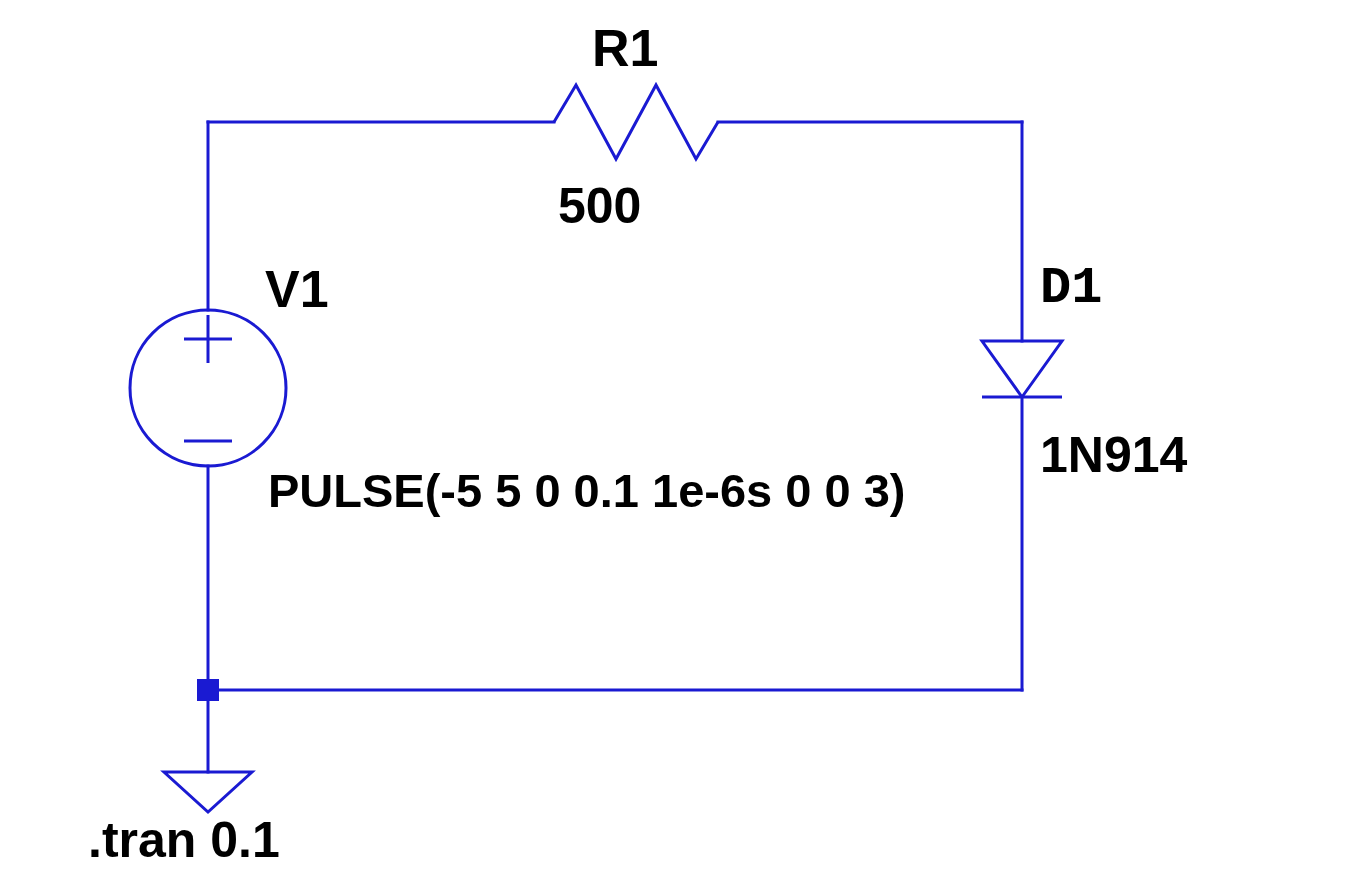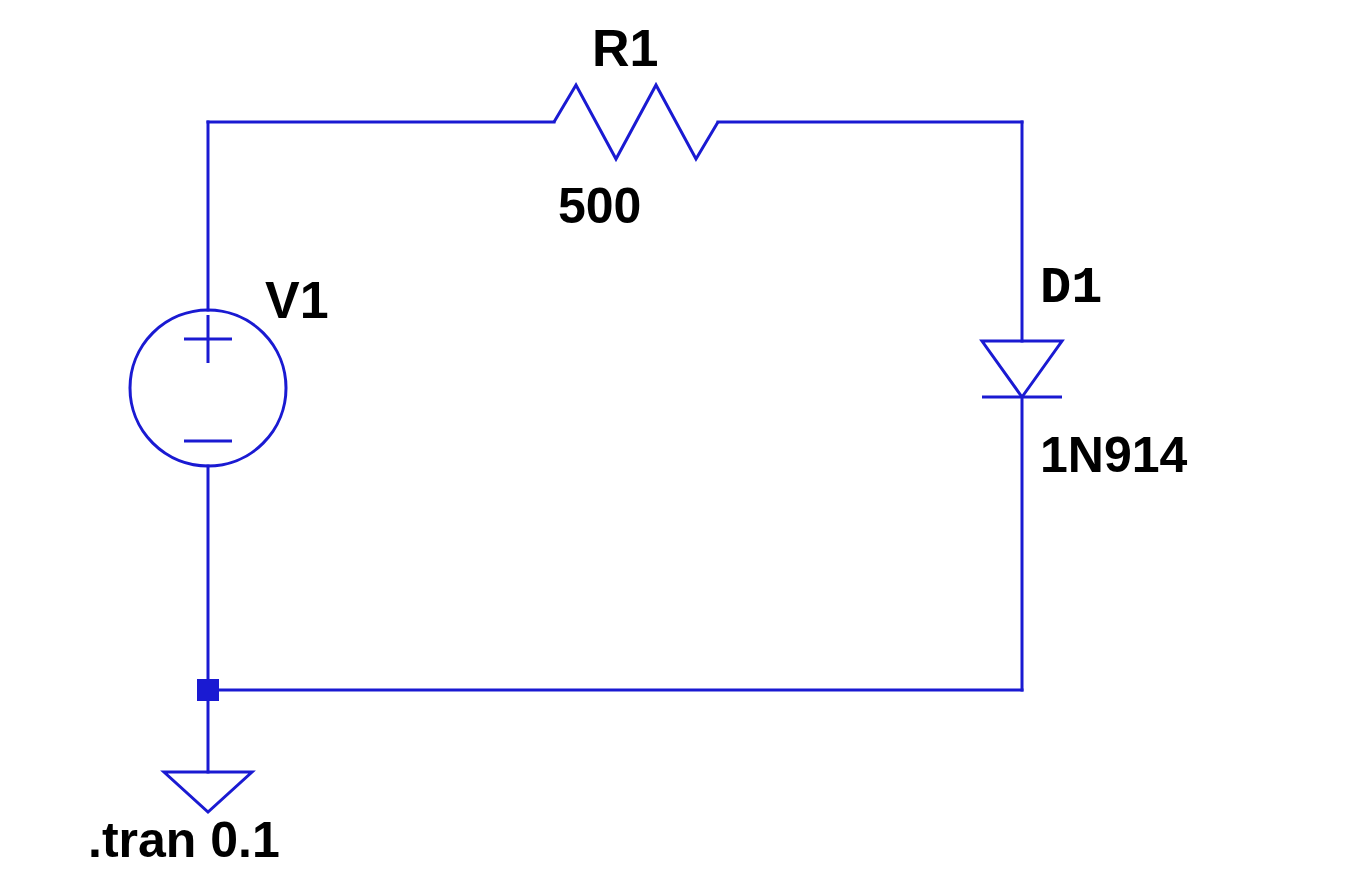--- a/index.html
+++ b/index.html
@@ -95,22 +95,23 @@
 
     <path class="wire" d="M208,701 L208,772"></path>
 
     <path class="symbol" d="M164,772 L252,772 L208,812 Z"></path>
   </svg>
 
   <div class="label label-name" style="left:592px; top:22px;">R1</div>
 
   <div class="label label-value" style="left:558px; top:181px;">500</div>
 
-  <div class="label label-name" style="left:265px; top:274px;">V1</div>
+  <div class="label label-name" style="left:265px; top:263px;">V1</div>
 
+  <div class="label label-pulse" style="left:268px; top:467px;">PULSE(-5 5 0 0.1 1e-6s 0 0 3)</div>
 
   <div class="label label-name" style="left:1040px; top:263px;font-family:Liberation Mono, monospace;">D1</div>
 
   <div class="label label-value" style="left:1040px; top:430px;">1N914</div>
 
   <div class="label label-directive" style="left:88px; top:815px;">.tran 0.1</div>
 
 </div>
 
 </body></html>

